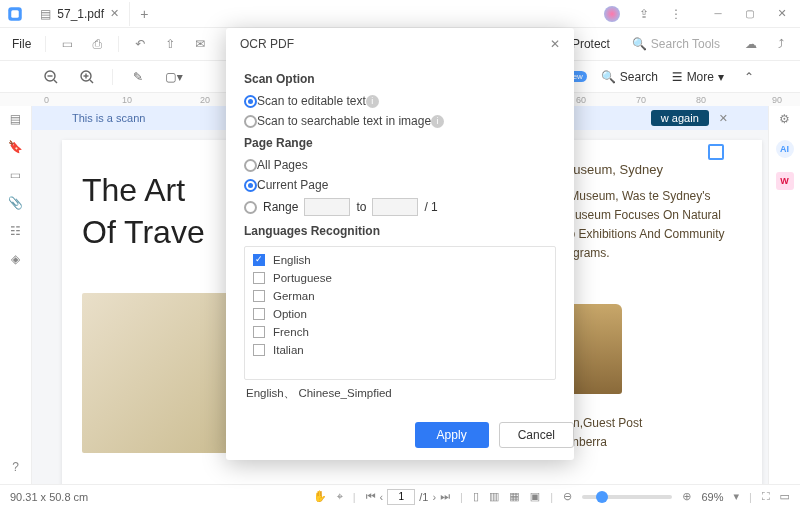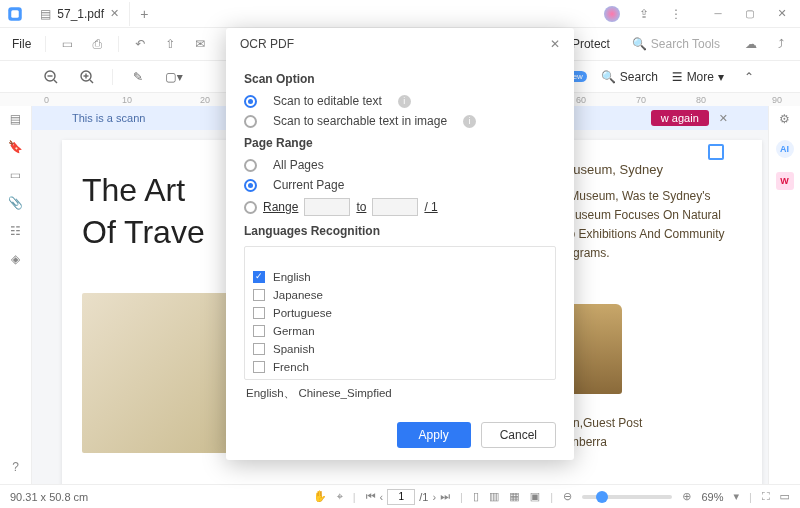--- a/index.html
+++ b/index.html
@@ -36,21 +36,21 @@
   .ruler span{position:absolute;top:2px;}
 
   .workspace { position:absolute; top:106px; left:0; right:0; bottom:24px; display:flex;}
   .leftbar { width:32px;background:#fff;border-right:1px solid #eee;display:flex;flex-direction:column;align-items:center;padding-top:6px;gap:14px;color:#888;}
   .leftbar .help { margin-top:auto;margin-bottom:10px;}
   .rightbar { width:32px;background:#fff;border-left:1px solid #eee;display:flex;flex-direction:column;align-items:center;padding-top:6px;gap:14px;color:#888;}
   .rightbar .ai{color:#4a9aff;background:#eaf2ff;border-radius:50%;width:18px;height:18px;display:flex;align-items:center;justify-content:center;font-size:9px;font-weight:bold;}
 
   .canvas { flex:1;background:#f5f6f8;position:relative;overflow:hidden;}
   .banner { height:24px;background:#e6efff;color:#4a6da8;display:flex;align-items:center;padding:0 40px;font-size:11px;}
-  .banner .again{margin-left:auto;background:#be185d;color:#fff;padding:2px 10px;border-radius:3px;font-size:11px;}
+  .banner .again{margin-left:auto;background:#0c4a6e;color:#fff;padding:2px 10px;border-radius:3px;font-size:11px;}
   .banner .bclose{margin-left:10px;color:#888;}
 
   .page { position:absolute;top:34px;left:30px;width:700px;height:350px;background:#fff;box-shadow:0 1px 4px rgba(0,0,0,.1);display:flex;}
   .pg-left{flex:1;padding:30px 20px;font-family:"Times New Roman",serif;}
   .pg-left h1{font-size:32px;font-weight:400;line-height:1.3;color:#222;}
   .pg-left .flower{margin-top:40px;width:200px;height:160px;background:linear-gradient(135deg,#e9dfc9,#c7b88a);border-radius:2px;}
   .pg-right{flex:1;padding:20px 30px;font-family:"Times New Roman",serif;text-align:center;color:#5a4a30;font-size:12px;line-height:1.6;}
   .pg-right h3{font-size:13px;margin-bottom:6px;font-weight:normal;}
   .pg-right .clock{margin:40px auto 0;width:80px;height:90px;background:linear-gradient(#c8a76a,#8a6a3a);border-radius:6px 6px 3px 3px;}
   .pg-right .loc{margin-top:20px;font-size:12px;}
@@ -63,34 +63,34 @@
   .pgin{width:28px;height:16px;border:1px solid #ccc;text-align:center;font-size:10px;}
   .zoom-slider{width:90px;height:4px;background:#ddd;border-radius:2px;position:relative;}
   .zoom-slider .zh{position:absolute;left:14px;top:-4px;width:12px;height:12px;background:#4a9aff;border-radius:50%;}
 
   
   .modal { position:absolute; top:28px; left:226px; width:348px; height:432px; background:#fff; box-shadow:0 4px 24px rgba(0,0,0,.25); border-radius:3px; display:flex;flex-direction:column; z-index:50;}
   .modal-head { height:32px;display:flex;align-items:center;padding:0 14px;font-size:12px;color:#444;}
   .modal-head .x{margin-left:auto;color:#888;cursor:pointer;}
   .modal-body { flex:1;padding:4px 18px 0 18px;font-size:12px;color:#333;overflow:hidden;}
   .sect-title{font-weight:600;color:#444;margin:8px 0 8px;font-size:12px;}
-  .radio-row{display:flex;align-items:center;gap:16px;margin:6px 0;color:#444;}
+  .radio-row{display:flex;align-items:center;gap:0;margin:6px 0;color:#444;}
   .radio{width:13px;height:13px;border:2px solid #aaa;border-radius:50%;display:inline-block;position:relative;}
   .radio.checked{border-color:#2f7af5;}
   .radio.checked::after{content:"";position:absolute;top:2px;left:2px;width:5px;height:5px;background:#2f7af5;border-radius:50%;}
   .info-badge{width:13px;height:13px;background:#ccc;color:#fff;border-radius:50%;font-size:9px;display:flex;align-items:center;justify-content:center;}
-  .range-row{display:flex;align-items:center;gap:6px;margin:6px 0;text-decoration:underline;}
+  .range-row{display:flex;align-items:center;gap:6px;margin:6px 0;}
   .range-row input{width:46px;height:18px;border:1px solid #ccc;background:#f4f4f4;font-size:11px;}
-  .lang-box{border:1px solid #e3e3e3;border-radius:2px;height:134px;overflow-y:auto;padding:21px 8px;margin-top:4px;}
+  .lang-box{border:1px solid #e3e3e3;border-radius:2px;height:134px;overflow-y:auto;padding:4px 8px;margin-top:4px;}
   .lang-row{display:flex;align-items:center;gap:8px;padding:3px 0;font-size:11.5px;color:#444;}
   .chk{width:12px;height:12px;border:1px solid #aaa;display:inline-block;}
   .chk.checked{background:#2f7af5;border-color:#2f7af5;position:relative;}
   .chk.checked::after{content:"✓";color:#fff;font-size:9px;position:absolute;top:-1px;left:1px;}
   .selected-langs{font-size:11.5px;color:#444;padding:6px 2px;}
-  .modal-foot{height:50px;display:flex;align-items:center;justify-content:flex-end;gap:10px;padding:0 18px;}
+  .modal-foot{height:50px;display:flex;align-items:center;justify-content:flex-end;gap:10px;padding:0 0;}
   .btn-primary{background:#2f7af5;color:#fff;border:none;padding:6px 22px;border-radius:3px;font-size:12px;}
   .btn-secondary{background:#fff;border:1px solid #ccc;color:#333;padding:5px 18px;border-radius:3px;font-size:12px;}
 </style>
 </head>
 <body>
 
 <div class="titlebar">
   <div class="app-logo">
     <svg viewBox="0 0 24 24">
         <rect x="3" y="3" width="18" height="18" rx="4" fill="#4a9aff"></rect>
@@ -262,33 +262,29 @@
     </div>
 
     <div class="sect-title">Languages Recognition</div>
     <div class="lang-box" id="langbox">
         <div class="lang-row">
           <span class="chk checked"></span>
           <span>English</span>
         </div>
         <div class="lang-row">
           <span class="chk"></span>
-          <span>Japanese</span>
-        </div>
-        <div class="lang-row">
-          <span class="chk"></span>
           <span>Portuguese</span>
         </div>
         <div class="lang-row">
           <span class="chk"></span>
           <span>German</span>
         </div>
         <div class="lang-row">
           <span class="chk"></span>
-          <span>Spanish</span>
+          <span>Option</span>
         </div>
         <div class="lang-row">
           <span class="chk"></span>
           <span>French</span>
         </div>
         <div class="lang-row">
           <span class="chk"></span>
           <span>Italian</span>
         </div>
         <div class="lang-row"></div>

